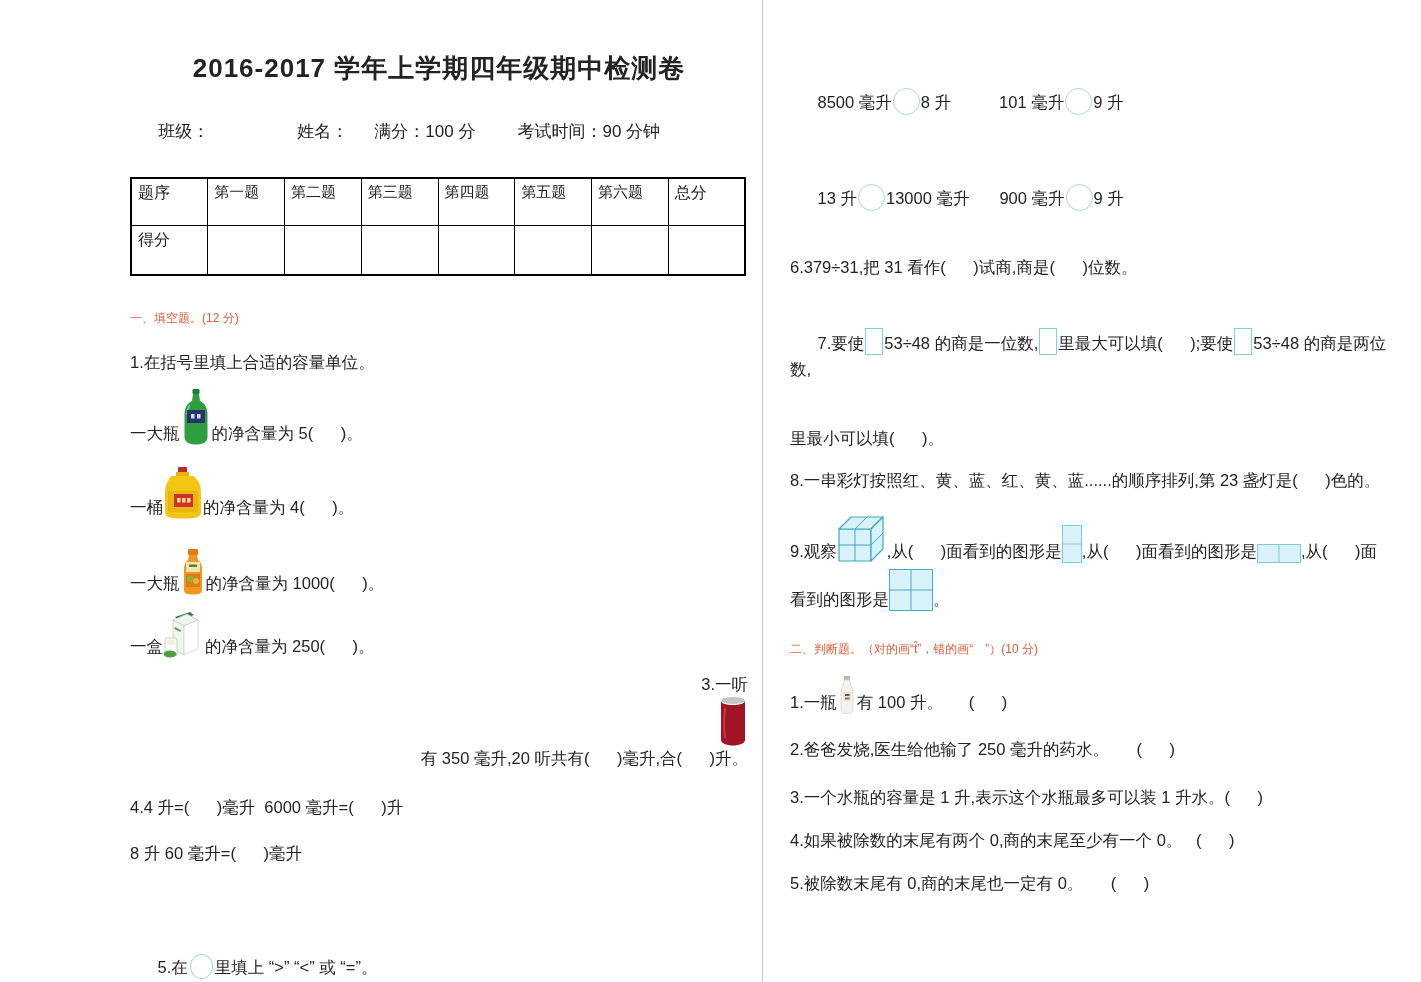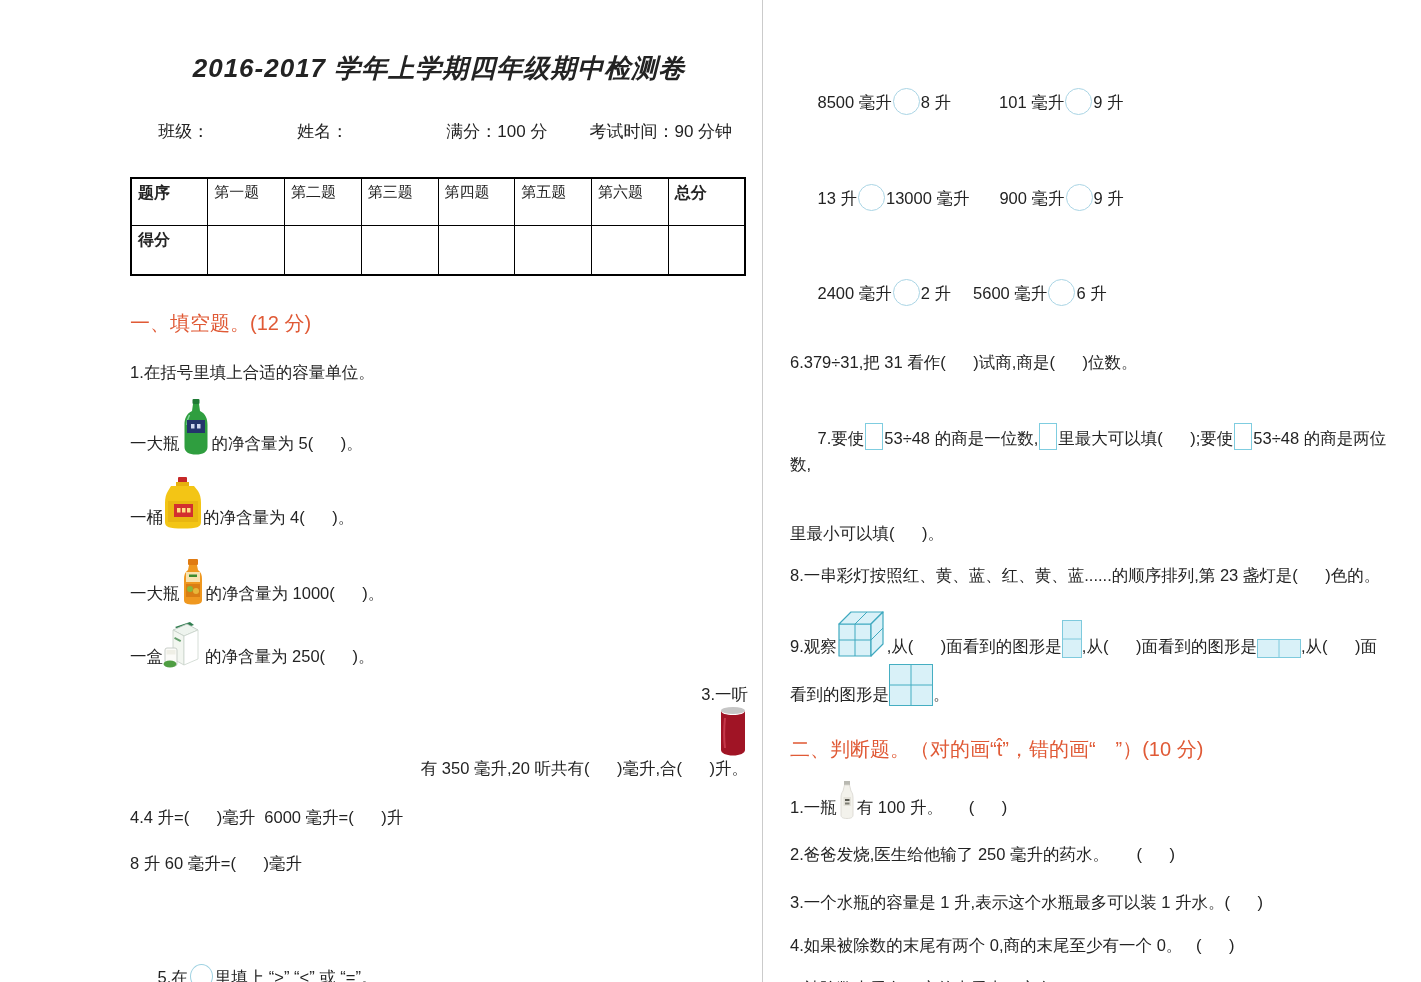--- a/index.html
+++ b/index.html
@@ -3,33 +3,33 @@
 <meta charset="utf-8">
 <style>
   html,body{margin:0;padding:0;background:#ffffff;}
   .page{position:relative;width:1421px;height:982px;background:#fff;overflow:hidden;
         font-family:"Liberation Sans","DejaVu Sans",sans-serif;color:#232323;}
   .divider{position:absolute;left:762px;top:0;width:1px;height:982px;background:#cbcbcb;}
   .col{position:absolute;top:0;}
   .col-left{left:130px;top:45px;width:618px;}
   .col-right{left:790px;top:50px;width:604px;}
 
-  .title{margin:6px 0 0 0;font-size:26px;font-weight:bold;text-align:center;letter-spacing:1px;font-style:italic;}
+  .title{margin:6px 0 0 0;font-size:26px;font-weight:bold;text-align:center;letter-spacing:1px;}
   .info-row{margin-top:14px;font-size:17px;white-space:pre;}
   .info-row .lbl{display:inline-block;}
-  .sp88{margin-right:88px;} .sp62{margin-right:98px;text-align:center;} .sp42{margin-right:42px;}
+  .sp88{margin-right:88px;} .sp62{margin-right:26px;text-align:center;} .sp42{margin-right:42px;}
 
   table.score-table{border-collapse:collapse;margin-top:14px;width:616px;table-layout:fixed;}
   table.score-table td{border:1px solid #000;vertical-align:top;padding:4px 0 0 6px;
         font-size:15px;height:42px;}
   table.score-table tr.r2 td{height:44px;}
-  table.score-table td.bold{font-weight:bold;font-size:16px;}
+  table.score-table td.bold{font-weight:normal;font-size:16px;}
   table.score-table{border:2px solid #000;}
 
-  .sec-heading{margin-top:34px;font-size:20px;color:#e05a36;white-space:pre-wrap;}
+  .sec-heading{margin-top:34px;font-size:12px;color:#e05a36;white-space:pre-wrap;}
   .line{margin-top:22px;font-size:16.5px;line-height:26px;white-space:pre-wrap;}
   .img-line{display:flex;align-items:flex-end;font-size:16.5px;line-height:24px;white-space:pre-wrap;}
   .img-line span{display:inline-block;}
 
   .cmp-circle{display:inline-block;width:25px;height:25px;border:1px solid #aad5e5;
         border-radius:50%;vertical-align:-7px;background:#fff;margin:0 1px;}
   .sm-circle{display:inline-block;width:21px;height:23px;border:1px solid #9fd2e2;
         border-radius:50%;vertical-align:-6px;background:#fff;margin:0 2px;}
   .fill-box{display:inline-block;width:16px;height:25px;border:1px solid #7fcde0;
         vertical-align:-6px;background:#fff;margin:0 1px;}
@@ -158,23 +158,20 @@
   </div>
 
   <div class="col col-right">
 
     <div class="line" style="margin-top:12px;">
       <span>8500 毫升</span><span class="cmp-circle"></span><span>8 升</span><span class="pair-gap"></span><span>101 毫升</span><span class="cmp-circle"></span><span>9 升</span>
     </div>
     <div class="line" style="margin-top:17px;">
       <span>13 升</span><span class="cmp-circle"></span><span>13000 毫升</span><span class="pair-gap" style="width:30px;"></span><span>900 毫升</span><span class="cmp-circle"></span><span>9 升</span>
     </div>
-    <div class="line" style="margin-top:16px;">
-      <span>2400 毫升</span><span class="cmp-circle"></span><span>2 升</span><span class="pair-gap" style="width:22px;"></span><span>5600 毫升</span><span class="cmp-circle"></span><span>6 升</span>
-    </div>
 
     <div class="line" style="margin-top:17px;">6.379÷31,把 31 看作(      )试商,商是(      )位数。</div>
 
     <div class="line" style="margin-top:22px;">
       <span>7.要使</span><span class="fill-box"></span><span>53÷48 的商是一位数,</span><span class="fill-box"></span><span>里最大可以填(      );要使</span><span class="fill-box"></span><span>53÷48 的商是两位数,</span>
     </div>
     <div class="line" style="margin-top:17px;">里最小可以填(      )。</div>
 
     <div class="line" style="margin-top:16px;">8.一串彩灯按照红、黄、蓝、红、黄、蓝......的顺序排列,第 23 盏灯是(      )色的。</div>
 

